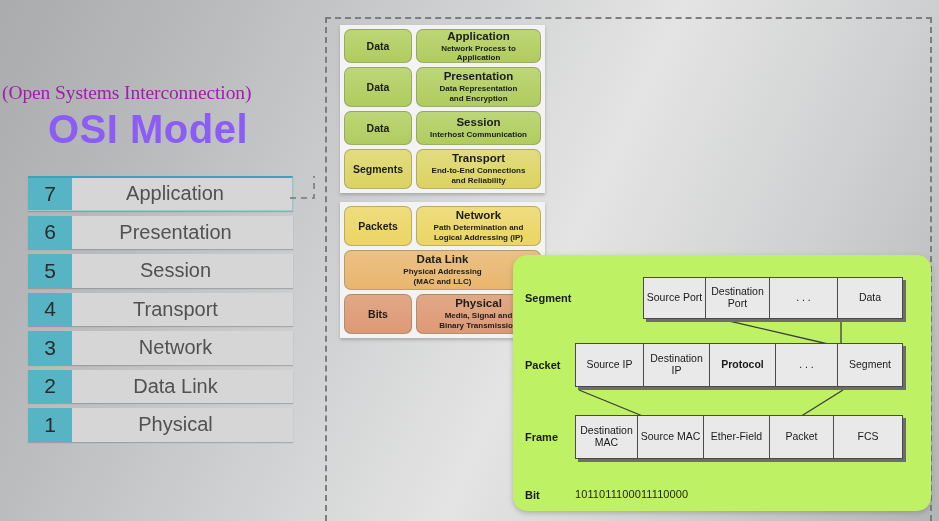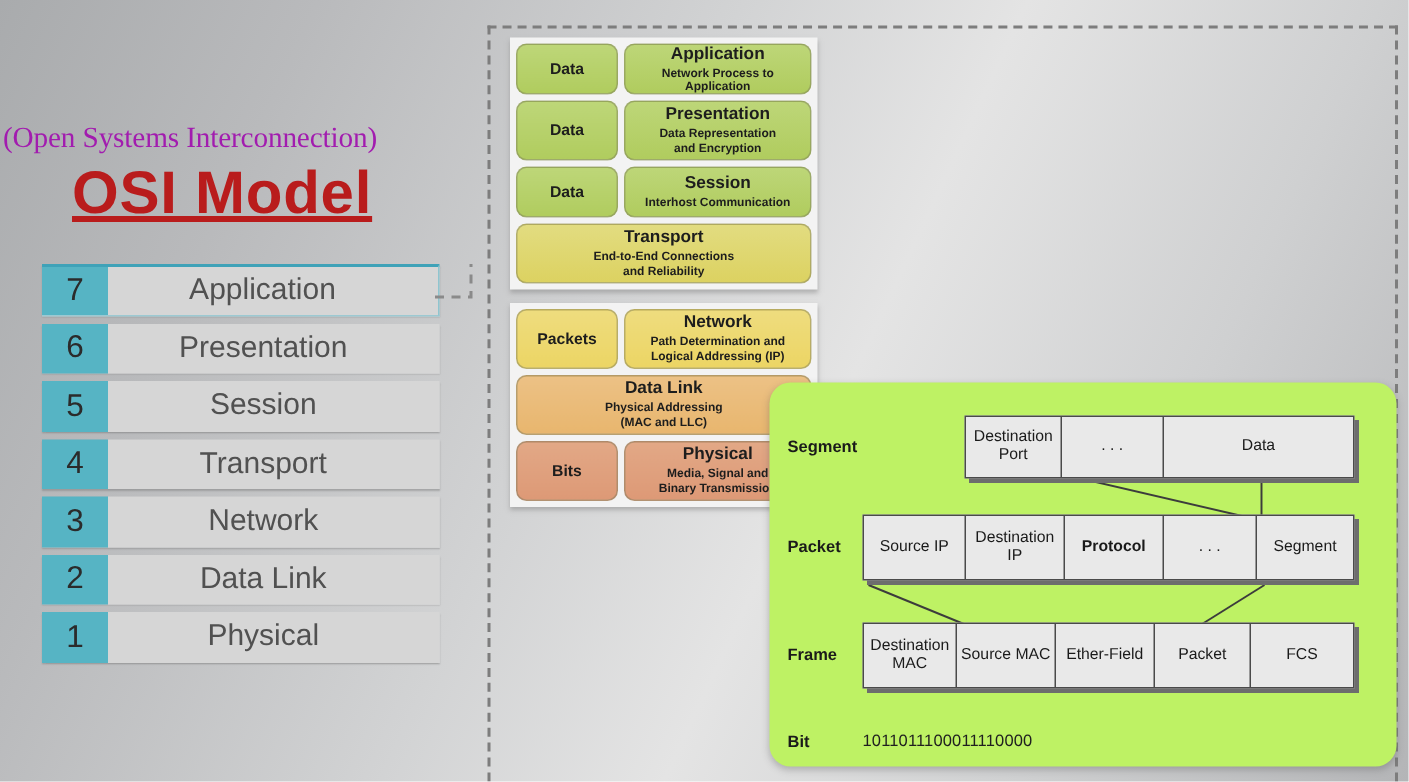--- a/index.html
+++ b/index.html
@@ -32,23 +32,22 @@
     color: #a21caf;
     white-space: nowrap;
     letter-spacing: -0.1px;
   }
   #main-title {
     position: absolute;
     left: 48px;
     top: 107px;
     font-size: 40px;
     font-weight: bold;
-    color: #b91c1c;
+    color: #8b5cf6;
     letter-spacing: 0.5px;
-    text-decoration: underline;
   }
   #layer-stack {
     position: absolute;
     left: 28px;
     top: 176px;
     width: 265px;
   }
   .layer-row {
     display: flex;
     height: 33.5px;
@@ -293,20 +292,21 @@
 
     <div class="osi-row">
       <div class="osi-pdu c-green h40">Data</div>
       <div class="osi-desc c-green h40">
         <div class="t">Session</div>
         <div class="s">Interhost Communication</div>
       </div>
     </div>
 
     <div class="osi-row">
+      <div class="osi-pdu c-yellow h46">Segments</div>
       <div class="osi-desc c-yellow h46">
         <div class="t">Transport</div>
         <div class="s">End-to-End Connections</div>
         <div class="s">and Reliability</div>
       </div>
     </div>
 
   </div>
 
   <div class="osi-group">
@@ -346,20 +346,23 @@
 
     <path d="M134,47 L328,92" fill="none" stroke="#3c3c3c" stroke-width="1.3"></path>
     <path d="M328,47 L328,92" fill="none" stroke="#3c3c3c" stroke-width="1.3"></path>
 
     <path d="M66,135 L176,180" fill="none" stroke="#3c3c3c" stroke-width="1.3"></path>
     <path d="M330,135 L258,180" fill="none" stroke="#3c3c3c" stroke-width="1.3"></path>
   </svg>
 
   <div class="encap-label" style="left:12px; top:37px;">Segment</div>
   <div class="pdu-bar" style="left:130px; top:22px; width:260px; height:42px;">
+    <div class="pdu-cell" style="width:62px;">
+      <span><span>Source Port</span></span>
+    </div>
     <div class="pdu-cell" style="width:64px;">
       <span><span>Destination</span><br><span>Port</span></span>
     </div>
     <div class="pdu-cell" style="width:68px;">
       <span>. . .</span>
     </div>
     <div class="pdu-cell" style="flex:1;">
       <span>Data</span>
     </div>
   </div>

